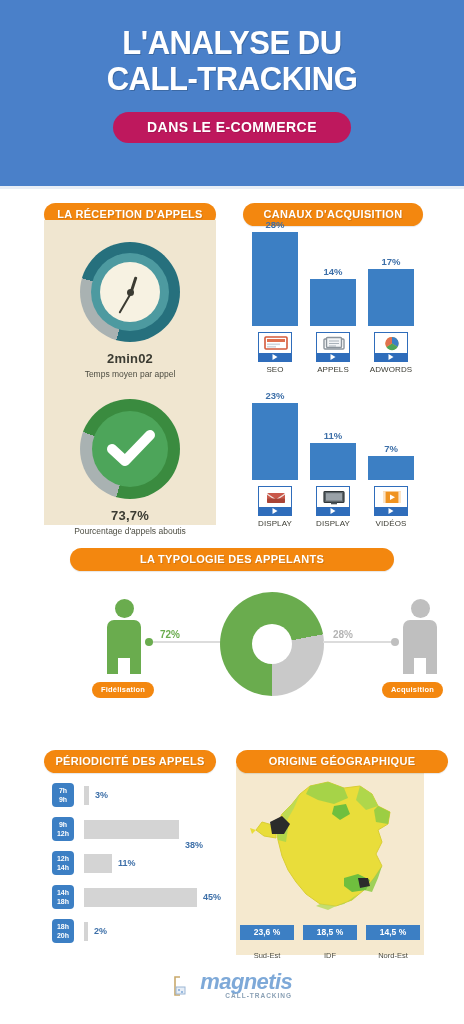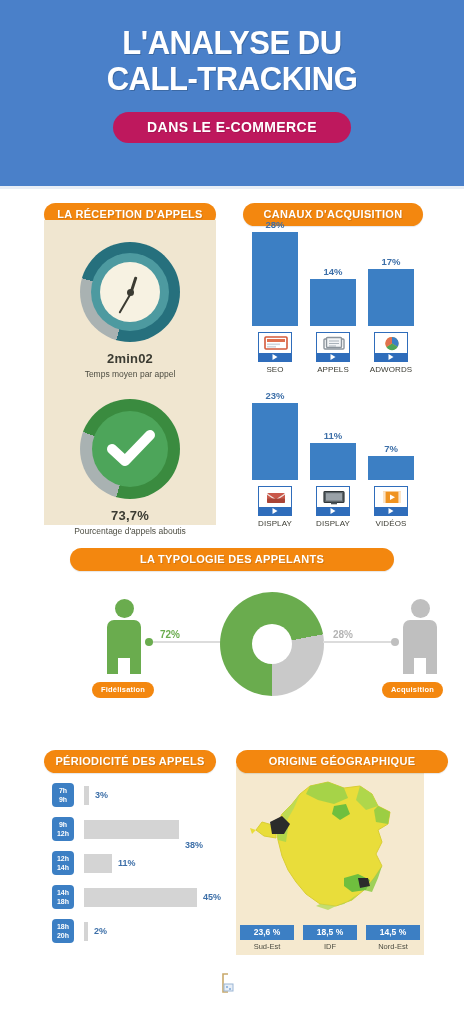--- a/index.html
+++ b/index.html
@@ -163,21 +163,21 @@
   .mapsvg{position:absolute;left:248px;top:778px;width:166px;height:142px;}
   .geo-stats{position:absolute;left:236px;top:925px;width:188px;height:34px;}
   .gstat{position:absolute;width:54px;text-align:center;}
   .gstat.s0{left:4px;}
   .gstat.s1{left:67px;}
   .gstat.s2{left:130px;}
   .gchip{
     background:#3c7fc4;border-radius:0;color:#fff;font-weight:bold;font-size:8.5px;
     padding:2px 0 3px 0;
   }
-  .glbl{font-size:7.5px;color:#4d4d42;margin-top:2px;}
+  .glbl{font-size:7.5px;color:#4d4d42;margin-top:11px;}
 
   
   .logo{position:absolute;left:0;top:972px;width:464px;text-align:center;}
   .logo-inner{display:inline-block;position:relative;}
   .logo-mark{display:inline-block;vertical-align:middle;width:22px;height:22px;position:relative;margin-right:2px;}
   .logo-text{display:inline-block;vertical-align:middle;text-align:left;}
   .logo-name{font-size:22px;font-weight:bold;color:#7ea9d8;letter-spacing:-.6px;line-height:20px;font-style:italic;}
   .logo-sub{font-size:6.5px;font-weight:bold;color:#8aa0b5;letter-spacing:1px;margin-top:-1px;text-align:right;}
 </style>
 </head>
@@ -443,16 +443,20 @@
   <div class="logo">
     <div class="logo-inner">
       <span class="logo-mark">
         <svg viewBox="0 0 22 22" width="22" height="22">
           <path d="M8 2 H3 V20 H8" fill="none" stroke="#c9a96b" stroke-width="1.6"></path>
           <rect x="4" y="12" width="9" height="7" fill="#e7eef7" stroke="#9bb6d4" stroke-width="1"></rect>
           <circle cx="7" cy="15" r="1" fill="#7ea9d8"></circle>
           <circle cx="10" cy="17" r="1" fill="#7ea9d8"></circle>
         </svg>
       </span>
+      <span class="logo-text">
+        <span class="logo-name">magnetis</span>
+        <div class="logo-sub">CALL-TRACKING</div>
+      </span>
     </div>
   </div>
 
 </div>
 
 </body></html>

